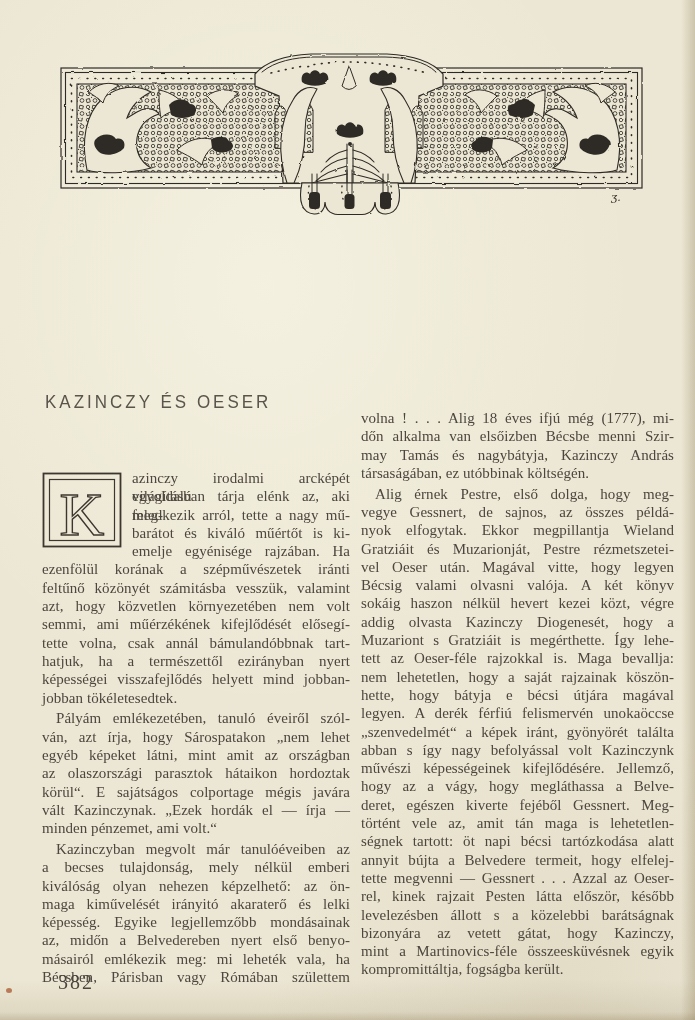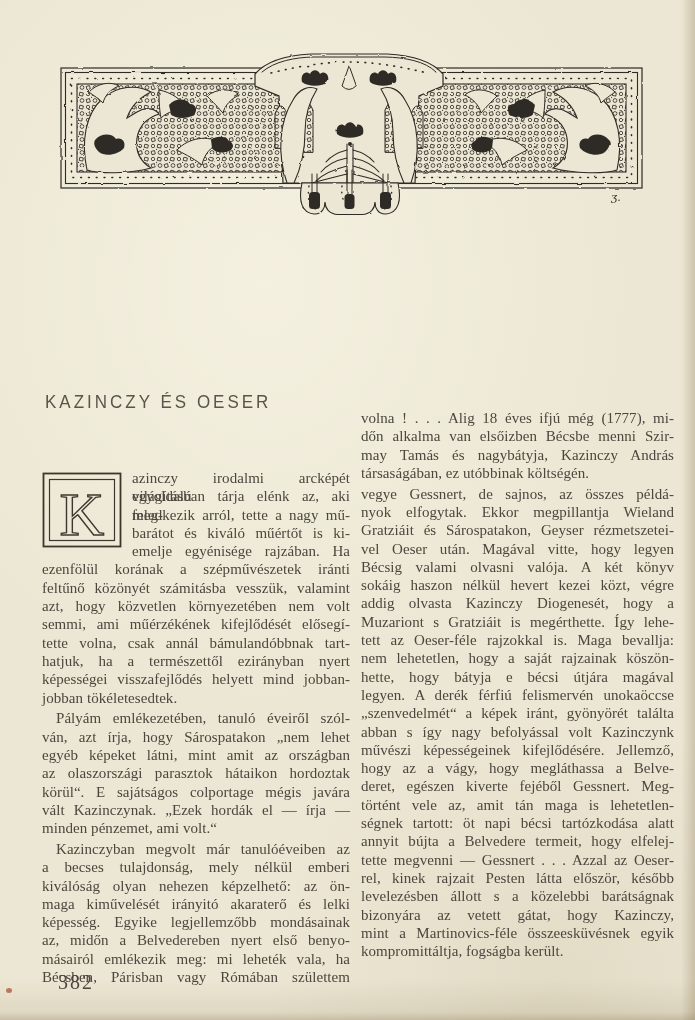--- a/index.html
+++ b/index.html
@@ -212,23 +212,24 @@
       </div>
     </div>
   <div class="col col-right">
       <div class="para">
         <div class="line">volna ! . . . Alig 18 éves ifjú még (1777), mi-</div>
         <div class="line">dőn alkalma van elsőizben Bécsbe menni Szir-</div>
         <div class="line">may Tamás és nagybátyja, Kazinczy András</div>
         <div class="line last">társaságában, ez utóbbinak költségén.</div>
       </div>
       <div class="para">
+        <div class="line indent">Alig érnek Pestre, első dolga, hogy meg-</div>
         <div class="line">vegye Gessnert, de sajnos, az összes példá-</div>
         <div class="line">nyok elfogytak. Ekkor megpillantja Wieland</div>
-        <div class="line">Gratziáit és Sárospatakon, Geyser rézmetszetei-</div>
+        <div class="line">Gratziáit és Muzarionját, Pestre rézmetszetei-</div>
         <div class="line">vel Oeser után. Magával vitte, hogy legyen</div>
         <div class="line">Bécsig valami olvasni valója. A két könyv</div>
         <div class="line">sokáig haszon nélkül hevert kezei közt, végre</div>
         <div class="line">addig olvasta Kazinczy Diogenesét, hogy a</div>
         <div class="line">Muzariont s Gratziáit is megérthette. Így lehe-</div>
         <div class="line">tett az Oeser-féle rajzokkal is. Maga bevallja:</div>
         <div class="line">nem lehetetlen, hogy a saját rajzainak köszön-</div>
         <div class="line">hette, hogy bátyja e bécsi útjára magával</div>
         <div class="line">legyen. A derék férfiú felismervén unokaöccse</div>
         <div class="line">„szenvedelmét“ a képek iránt, gyönyörét találta</div>

